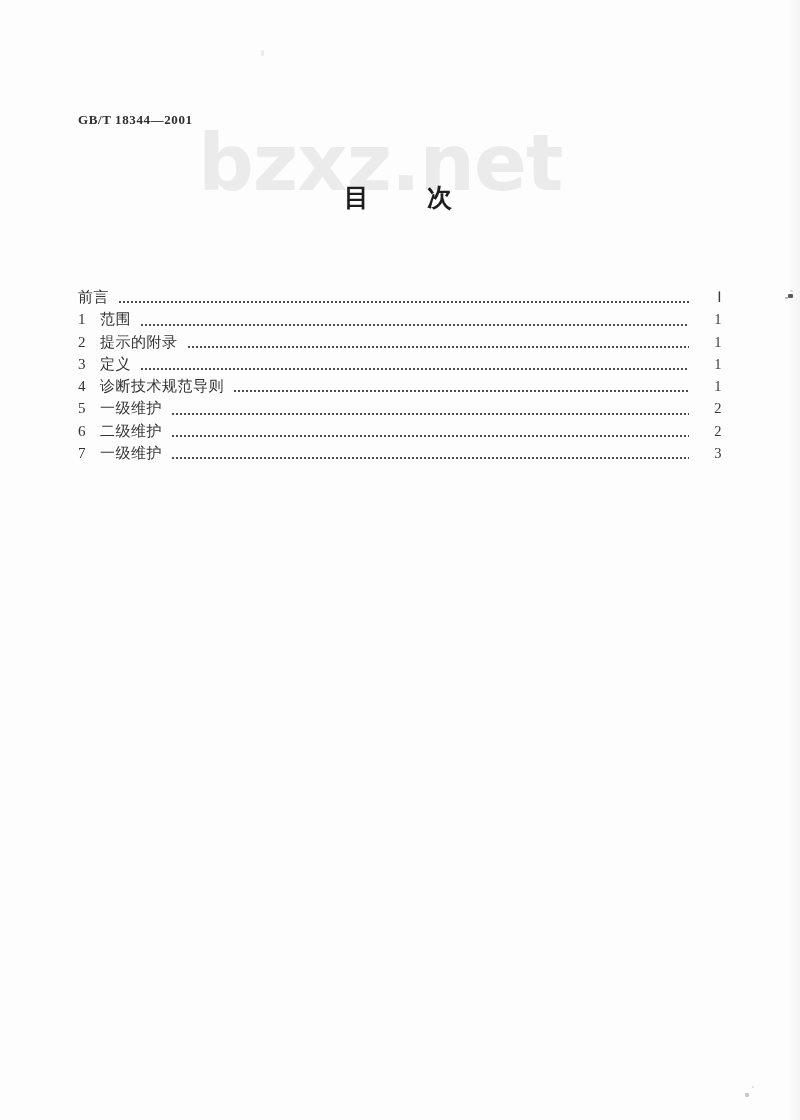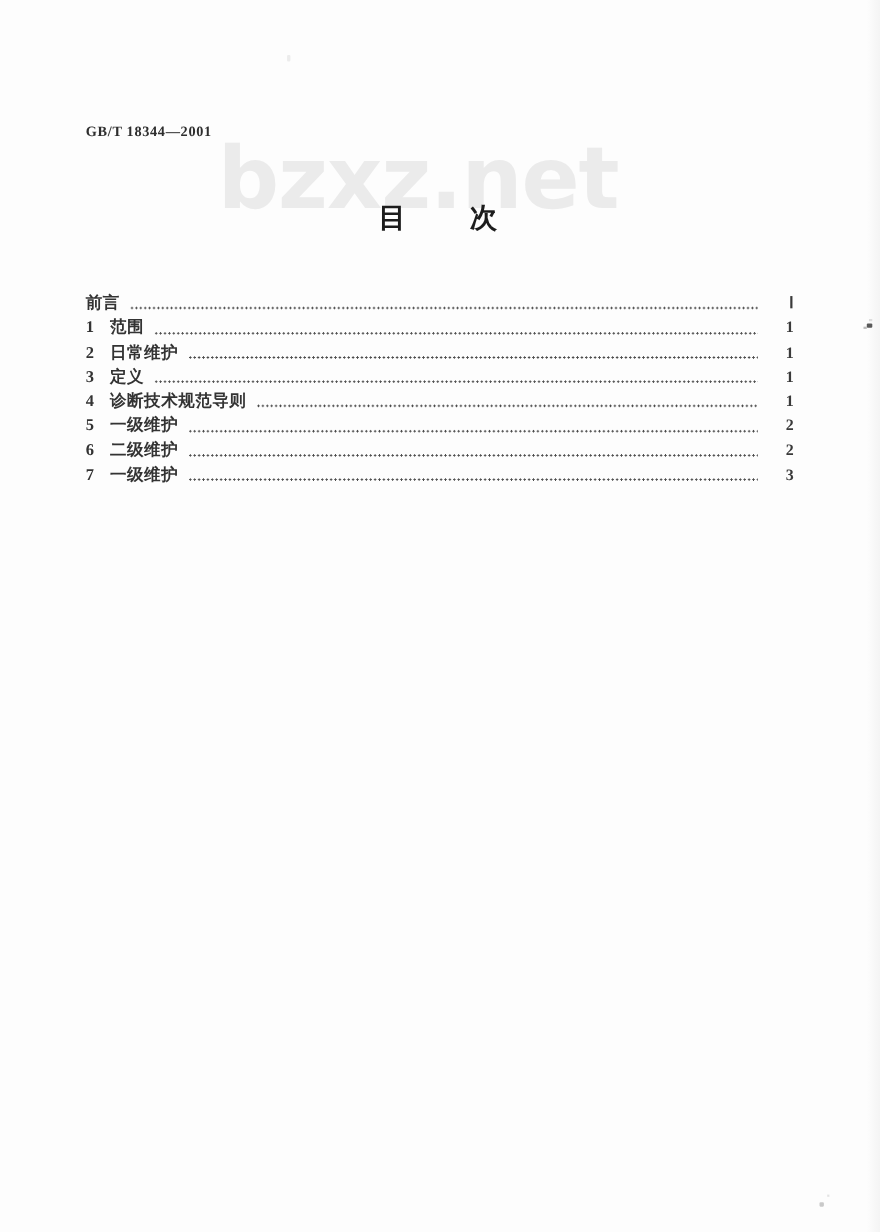--- a/index.html
+++ b/index.html
@@ -50,23 +50,22 @@
     display: flex;
     justify-content: space-between;
     font-family: "DejaVu Sans", sans-serif;
     font-size: 25px;
     font-weight: 700;
     color: #1c1c1c;
   }
   .toc {
     position: absolute;
     left: 78px;
-    top: 266px;
+    top: 288px;
     width: 644px;
-    font-weight: bold;
   }
   .toc-row {
     display: flex;
     align-items: baseline;
     height: 22.3px;
     font-size: 15px;
     color: #333;
     letter-spacing: 0.5px;
     white-space: nowrap;
   }
@@ -125,21 +124,21 @@
         <span class="toc-page">Ⅰ</span>
       </div>
       <div class="toc-row">
         <span class="toc-num">1</span>
         <span class="toc-label">范围</span>
         <span class="leader"></span>
         <span class="toc-page">1</span>
       </div>
       <div class="toc-row">
         <span class="toc-num">2</span>
-        <span class="toc-label">日常维护</span>
+        <span class="toc-label">提示的附录</span>
         <span class="leader"></span>
         <span class="toc-page">1</span>
       </div>
       <div class="toc-row">
         <span class="toc-num">3</span>
         <span class="toc-label">定义</span>
         <span class="leader"></span>
         <span class="toc-page">1</span>
       </div>
       <div class="toc-row">

